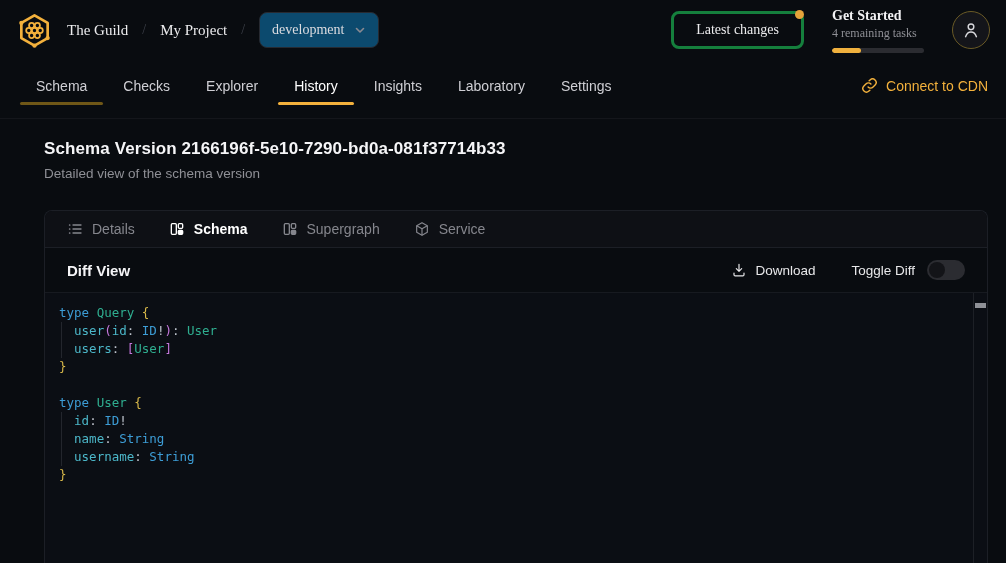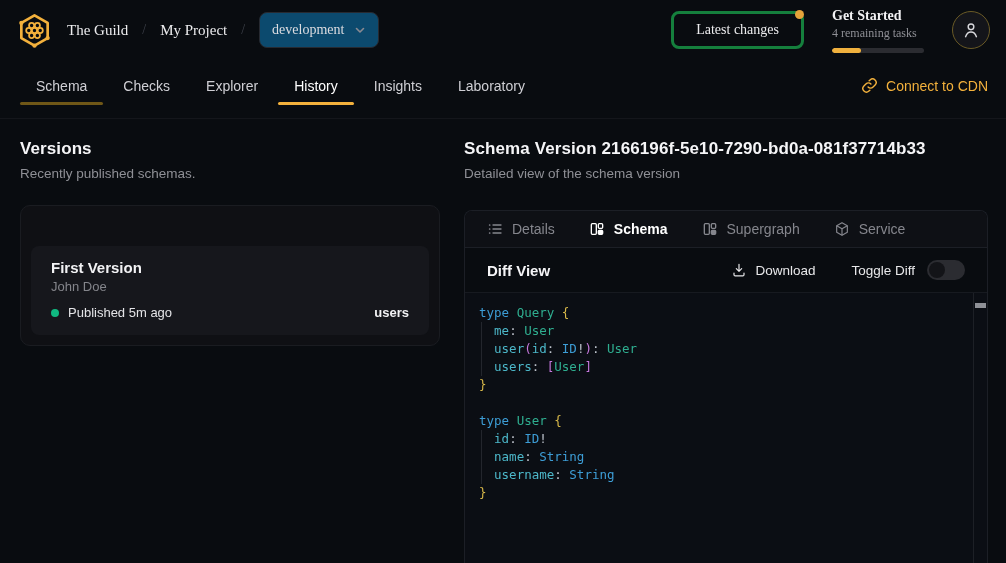--- a/index.html
+++ b/index.html
@@ -209,52 +209,37 @@
     </div>
     <div class="nav-tab active">
       <span>History</span><span class="underline"></span>
     </div>
     <div class="nav-tab">
       <span>Insights</span><span class="underline"></span>
     </div>
     <div class="nav-tab">
       <span>Laboratory</span><span class="underline"></span>
     </div>
+    <div class="nav-tab">
+      <span>Settings</span><span class="underline"></span>
+    </div>
   </div>
   <div class="cdn-link">
     <span>
       <svg width="17" height="17" viewBox="0 0 24 24" fill="none" stroke="#f3b13c" stroke-width="2" stroke-linecap="round" stroke-linejoin="round">
         <path d="M10 14a5 5 0 0 0 7.07 0l2.83-2.83a5 5 0 0 0-7.07-7.07L11.5 5.43"></path>
         <path d="M14 10a5 5 0 0 0-7.07 0L4.1 12.83a5 5 0 0 0 7.07 7.07l1.33-1.33"></path>
       </svg>
     </span>
     <span>Connect to CDN</span>
   </div>
 </nav>
 
 <main class="main">
 
-  <section class="col-left">
-    <h2 class="panel-title">Versions</h2>
-    <p class="panel-sub">Recently published schemas.</p>
-
-    <div class="versions-card">
-      <div class="version-item">
-        <div class="vi-name">First Version</div>
-        <div class="vi-author">John Doe</div>
-        <div class="vi-row">
-          <span class="vi-status">
-            <span class="dot-green"></span>
-            <span>Published 5m ago</span>
-          </span>
-          <span class="vi-service">users</span>
-        </div>
-      </div>
-    </div>
-  </section>
 
   <section class="col-right">
     <h2 class="panel-title">Schema Version 2166196f-5e10-7290-bd0a-081f37714b33</h2>
     <p class="panel-sub">Detailed view of the schema version</p>
 
     <div class="detail-box">
 
       <div class="seg-tabs">
         <div class="seg-tab">
           <span>
@@ -314,21 +299,20 @@
             <div class="toggle">
               <div class="knob"></div>
             </div>
           </div>
         </div>
       </div>
 
       <div class="code-area">
         <div id="code-block">
             <div class="code-line"><span class="tk-kw">type</span><span class="tk-pl"> </span><span class="tk-ty">Query</span><span class="tk-pl"> </span><span class="tk-br">{</span></div>
-            <div class="code-line"><span class="guide"></span><span class="tk-pl">  </span><span class="tk-fld">me</span><span class="tk-pu">:</span><span class="tk-pl"> </span><span class="tk-ty">User</span></div>
             <div class="code-line"><span class="guide"></span><span class="tk-pl">  </span><span class="tk-fld">user</span><span class="tk-pr">(</span><span class="tk-fld">id</span><span class="tk-pu">:</span><span class="tk-pl"> </span><span class="tk-sc">ID</span><span class="tk-pu">!</span><span class="tk-pr">)</span><span class="tk-pu">:</span><span class="tk-pl"> </span><span class="tk-ty">User</span></div>
             <div class="code-line"><span class="guide"></span><span class="tk-pl">  </span><span class="tk-fld">users</span><span class="tk-pu">:</span><span class="tk-pl"> </span><span class="tk-pr">[</span><span class="tk-ty">User</span><span class="tk-pr">]</span></div>
             <div class="code-line"><span class="tk-br">}</span></div>
             <div class="code-line">&nbsp;</div>
             <div class="code-line"><span class="tk-kw">type</span><span class="tk-pl"> </span><span class="tk-ty">User</span><span class="tk-pl"> </span><span class="tk-br">{</span></div>
             <div class="code-line"><span class="guide"></span><span class="tk-pl">  </span><span class="tk-fld">id</span><span class="tk-pu">:</span><span class="tk-pl"> </span><span class="tk-sc">ID</span><span class="tk-pu">!</span></div>
             <div class="code-line"><span class="guide"></span><span class="tk-pl">  </span><span class="tk-fld">name</span><span class="tk-pu">:</span><span class="tk-pl"> </span><span class="tk-sc">String</span></div>
             <div class="code-line"><span class="guide"></span><span class="tk-pl">  </span><span class="tk-fld">username</span><span class="tk-pu">:</span><span class="tk-pl"> </span><span class="tk-sc">String</span></div>
             <div class="code-line"><span class="tk-br">}</span></div>
           </div>

